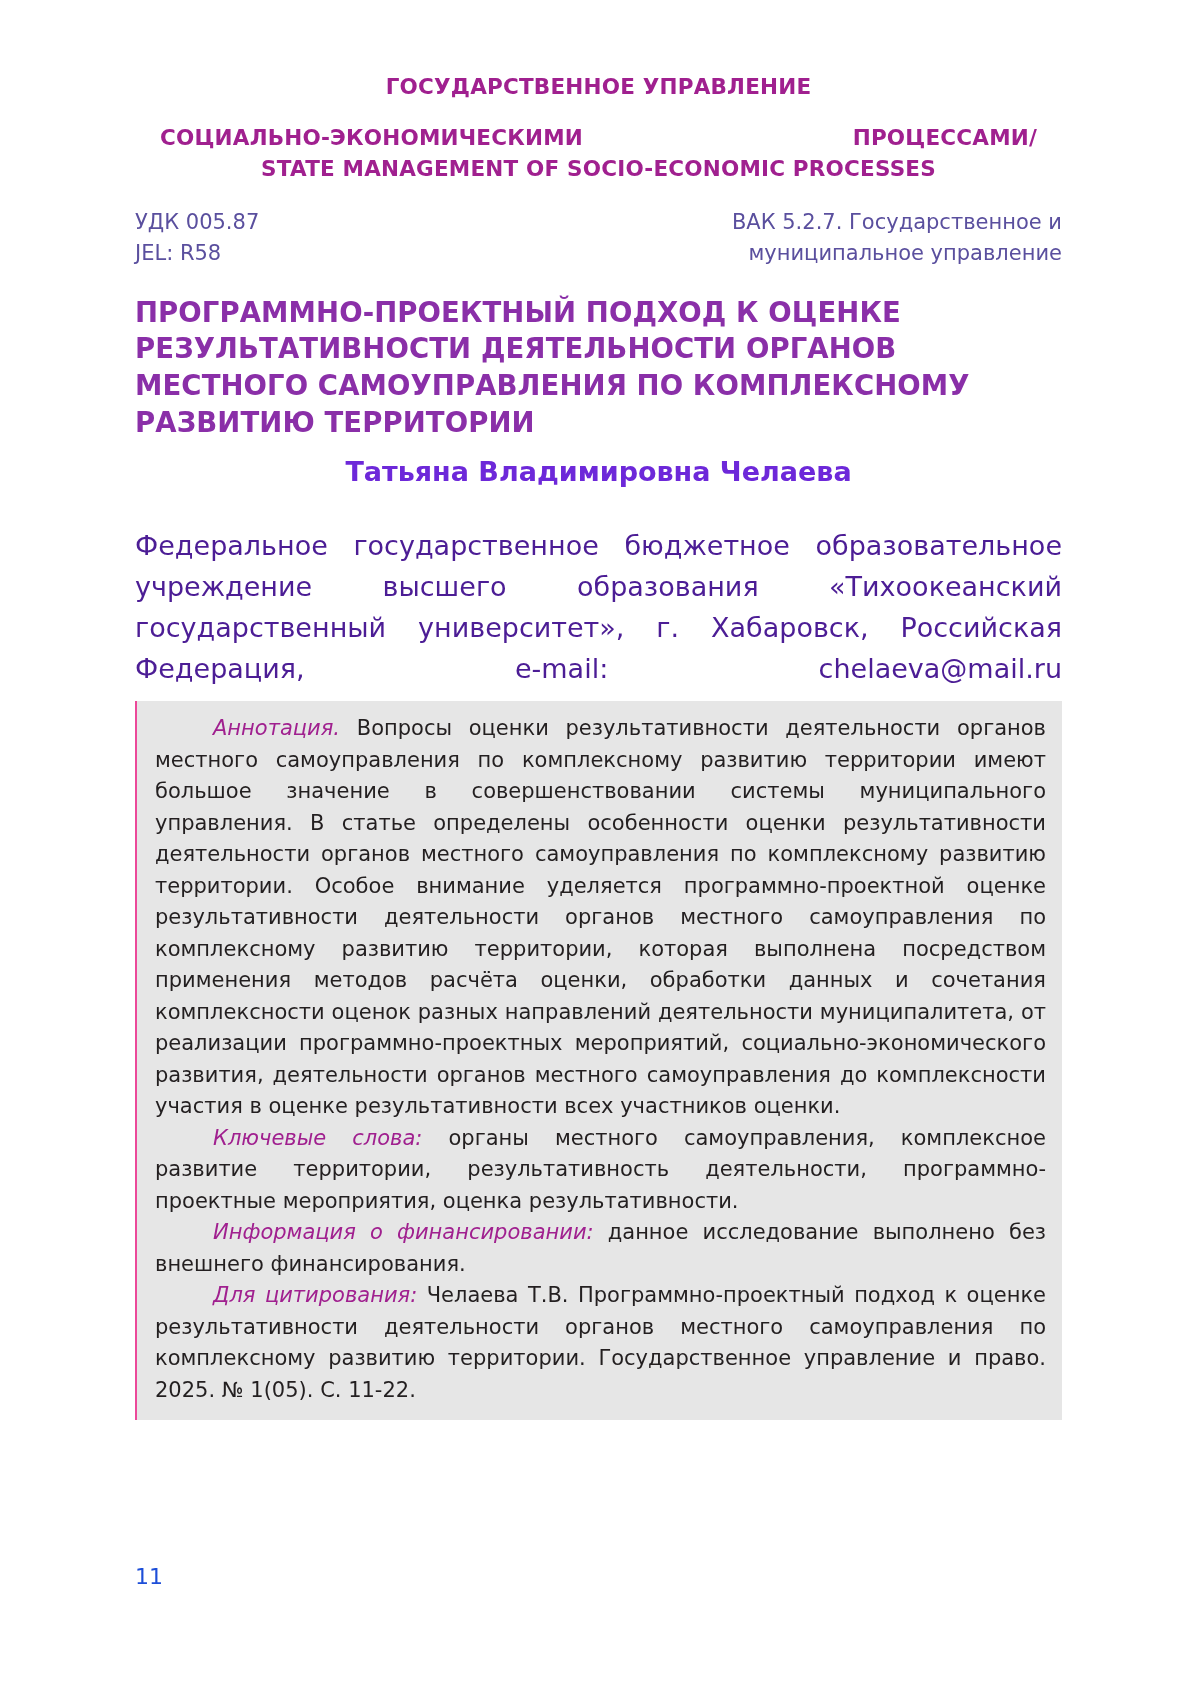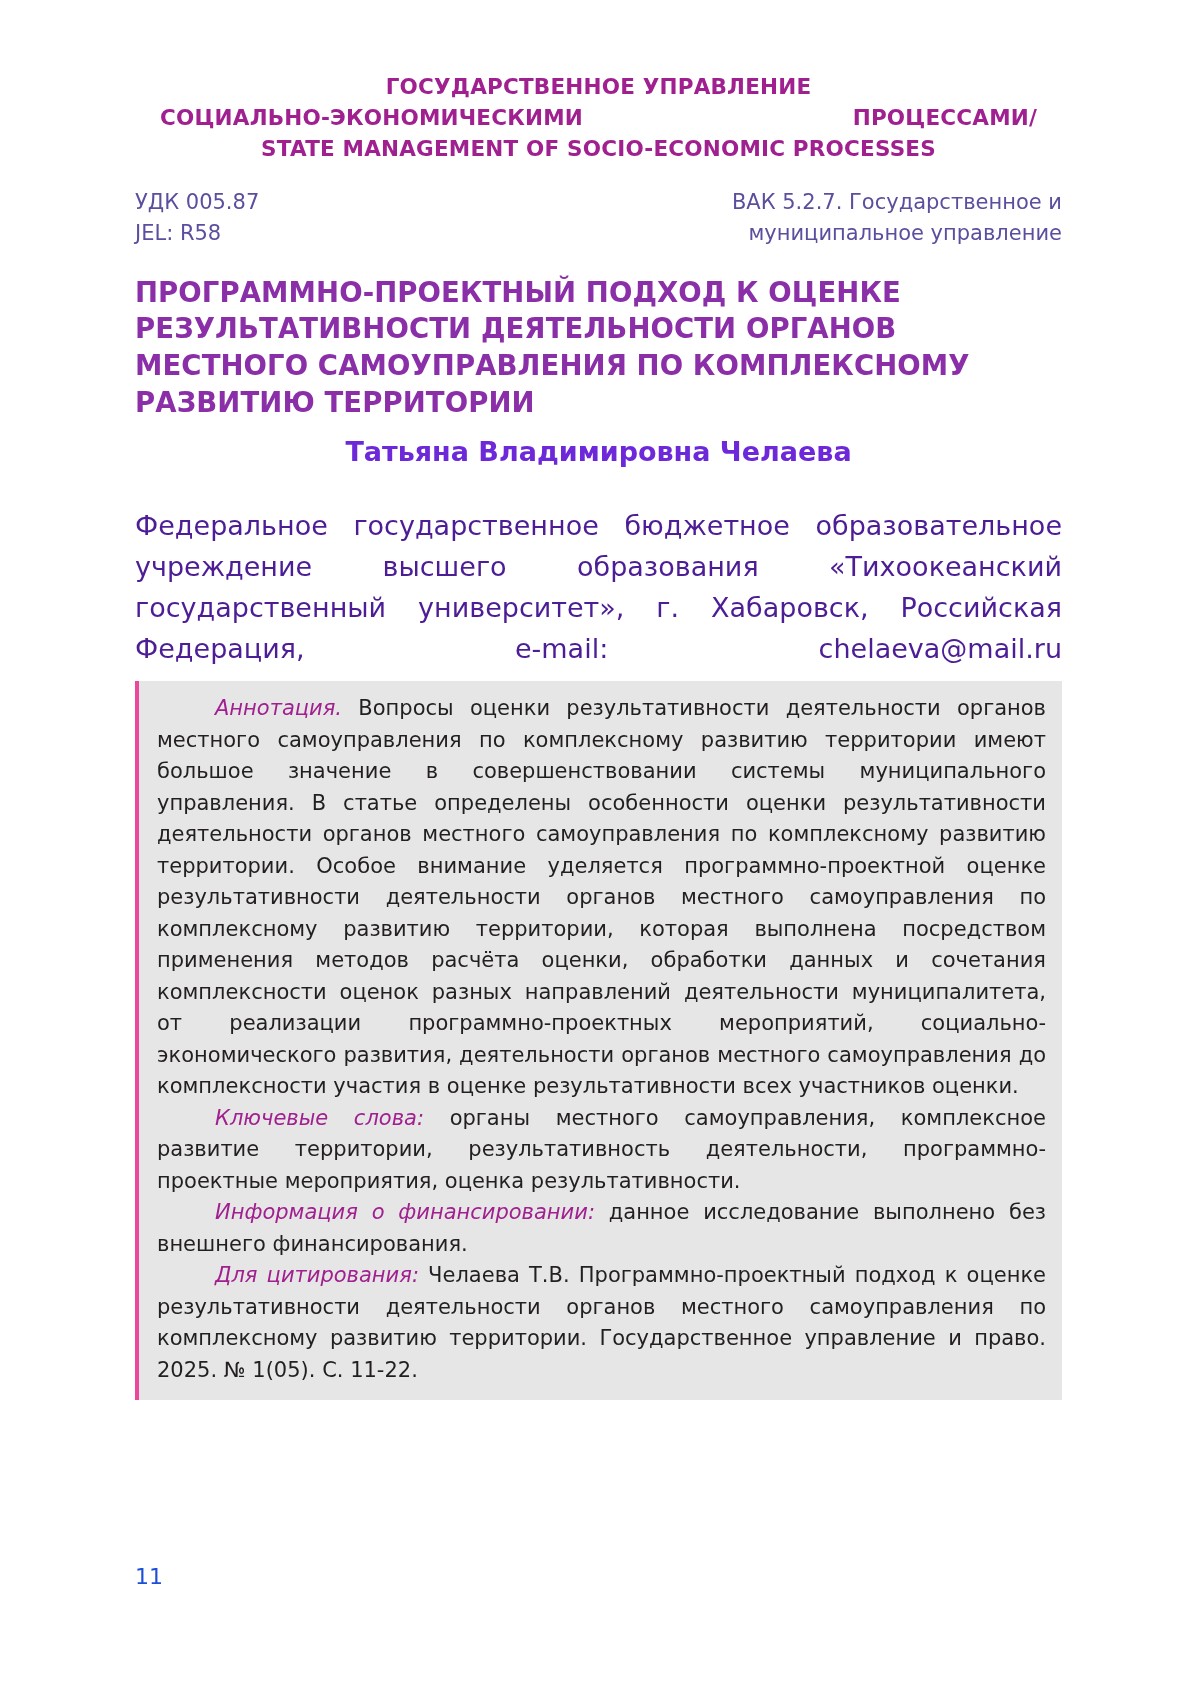--- a/index.html
+++ b/index.html
@@ -33,20 +33,21 @@
   }
   .running-head .line {
     display: block;
     white-space: pre;
   }
   .running-head .line.spread {
     text-align: justify;
     text-align-last: justify;
     white-space: normal;
     padding: 0 25px;
+    margin-top: 20px;
   }
 
   
   .codes {
     display: flex;
     justify-content: space-between;
     align-items: flex-start;
     color: #5a4f9e;
     font-size: 21px;
     line-height: 1.5;
@@ -85,21 +86,21 @@
     line-height: 1.52;
     text-align: justify;
     text-align-last: justify;
     color: #4c1d95;
     margin: 0 0 12px 0;
   }
 
   
   .abstract-box {
     background: #e6e6e6;
-    border-left: 4px solid #ec4899;
+    border-left: 2px solid #ec4899;
     padding: 12px 16px 14px 18px;
     box-sizing: border-box;
   }
   .abstract-box p {
     margin: 0;
     font-size: 21px;
     line-height: 1.5;
     text-align: justify;
     color: #231f20;
   }

